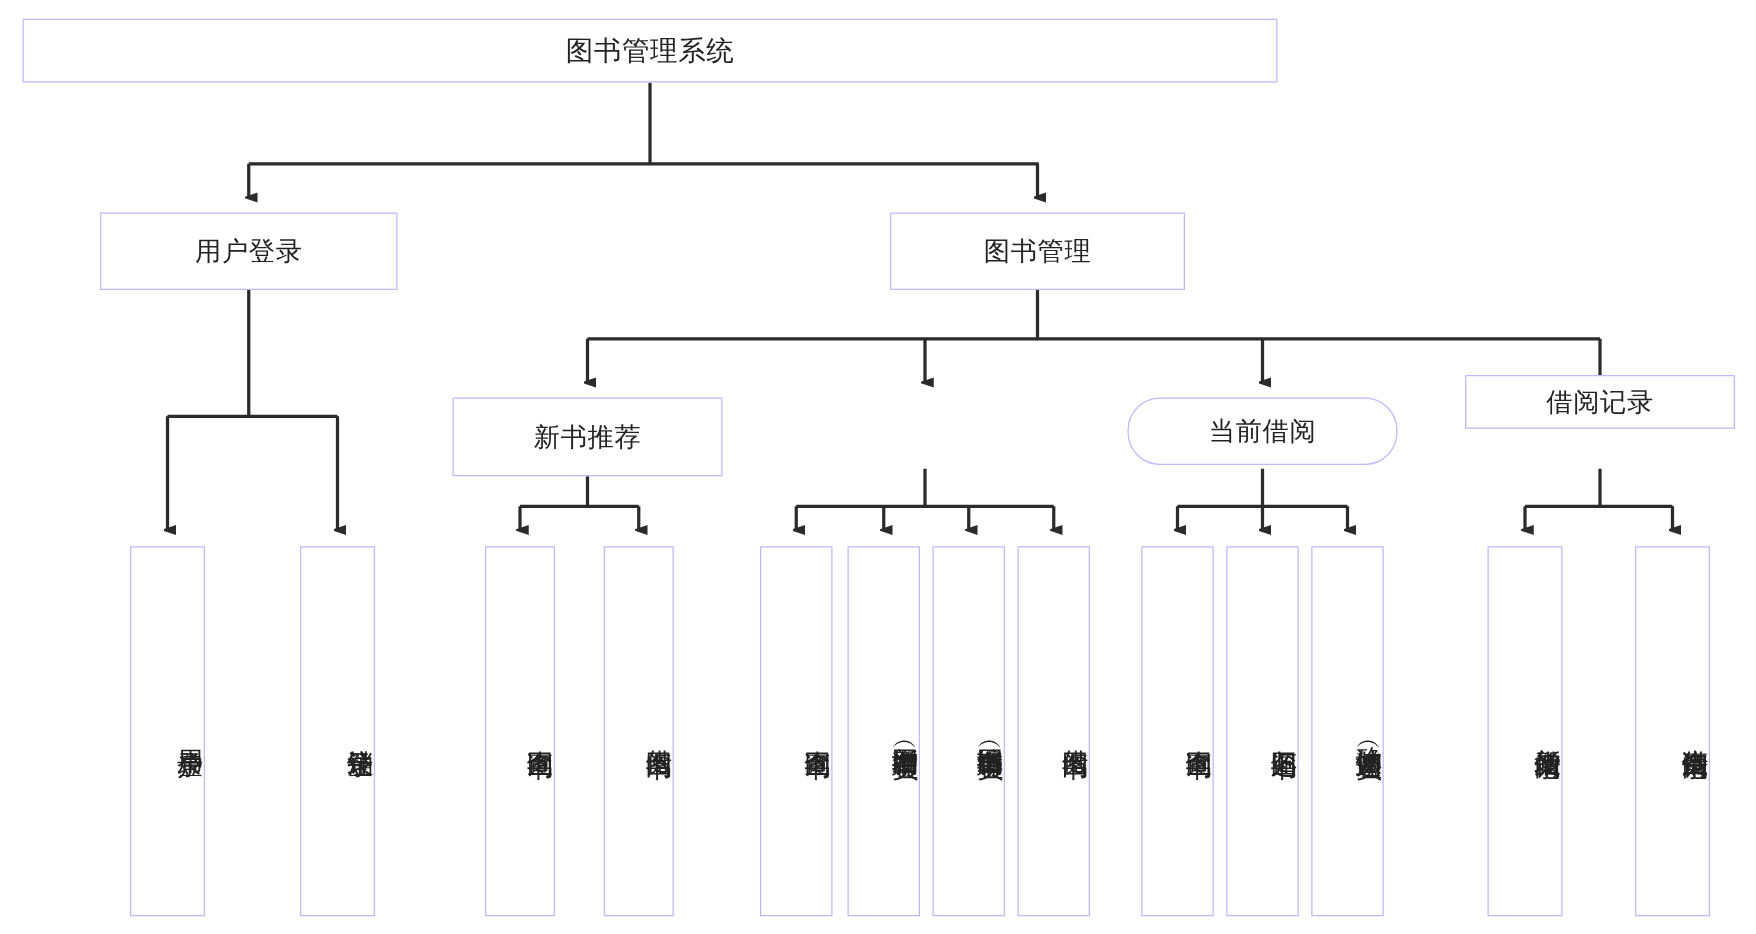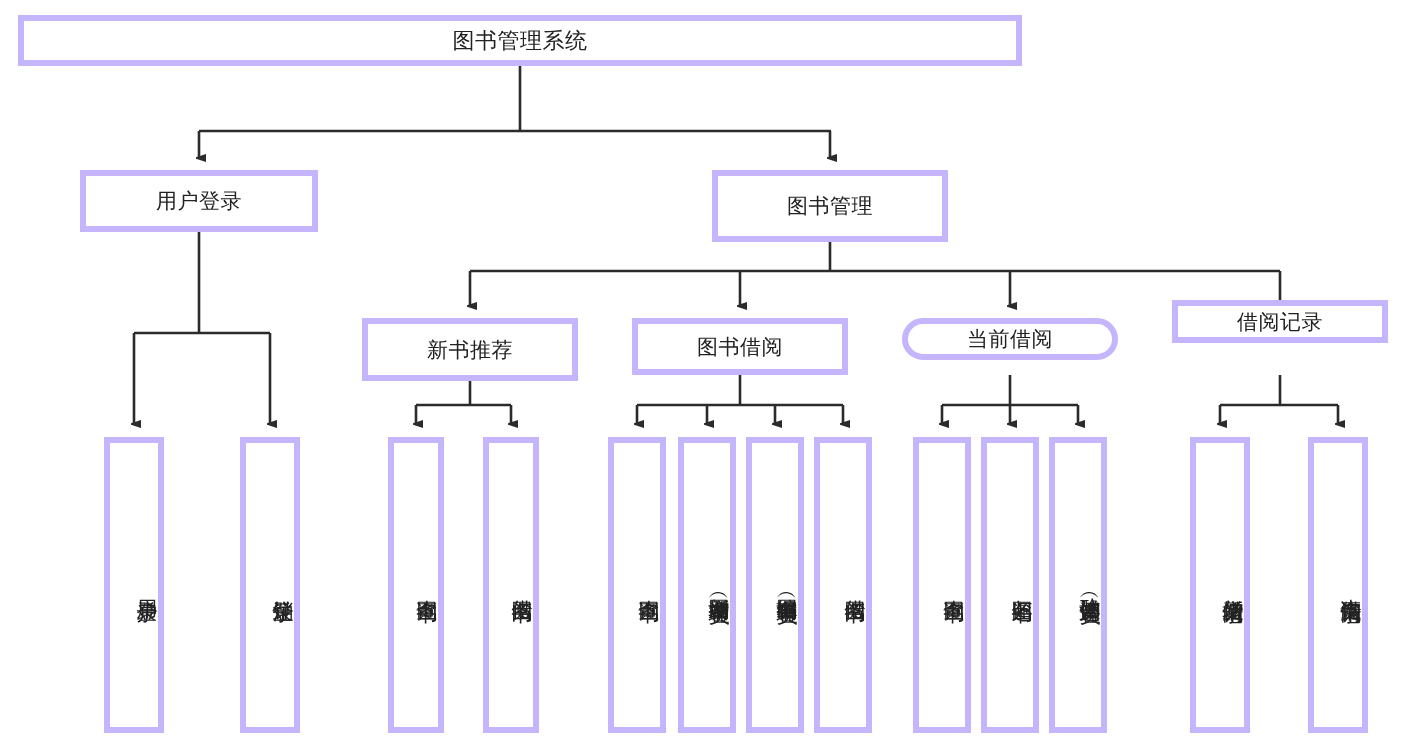--- a/index.html
+++ b/index.html
@@ -21,21 +21,21 @@
     position: absolute;
     left: 0;
     top: 0;
     width: 1405px;
     height: 747px;
     pointer-events: none;
   }
   .node {
     position: absolute;
     box-sizing: border-box;
-    border: 6px solid #c4b5fd;
+    border: 1px solid #c4b5fd;
     background: #ffffff;
     display: flex;
     align-items: center;
     justify-content: center;
     color: #222222;
   }
   .node.horiz {
     font-size: 21px;
     letter-spacing: 0.5px;
   }
@@ -123,31 +123,28 @@
     </g>
   </svg>
 
   <div class="node horiz root" id="node-root" style="left: 18px; top: 15px; width: 1004px; height: 51px;">
     <span>图书管理系统</span>
   </div>
 
   <div class="node horiz" id="node-l2-0" style="left: 80px; top: 170px; width: 238px; height: 62px;">
     <span>用户登录</span>
   </div>
-  <div class="node horiz" id="node-l2-1" style="left: 712px; top: 170px; width: 236px; height: 72px;">
+  <div class="node horiz" id="node-l2-1" style="left: 712px; top: 170px; width: 236px; height: 62px;">
     <span>图书管理</span>
   </div>
 
   <div class="node horiz" id="node-l3-0" style="left: 362px; top: 318px; width: 216px; height: 63px;">
     <span>新书推荐</span>
   </div>
-  <div class="node horiz" id="node-l3-1" style="left: 632px; top: 318px; width: 216px; height: 57px;">
-    <span>图书借阅</span>
-  </div>
-  <div class="node horiz" id="node-l3-2" style="left: 902px; top: 318px; width: 216px; height: 42px; border-radius: 26px;">
+  <div class="node horiz" id="node-l3-2" style="left: 902px; top: 318px; width: 216px; height: 54px; border-radius: 26px;">
     <span>当前借阅</span>
   </div>
   <div class="node horiz" id="node-l3-3" style="left: 1172px; top: 300px; width: 216px; height: 43px;">
     <span>借阅记录</span>
   </div>
 
   <div class="node vert" id="node-leaf-0" style="left: 104px; top: 437px; width: 60px; height: 296px;">
     <span class="vtext">用户登录</span>
   </div>
   <div class="node vert" id="node-leaf-1" style="left: 240px; top: 437px; width: 60px; height: 296px;">

